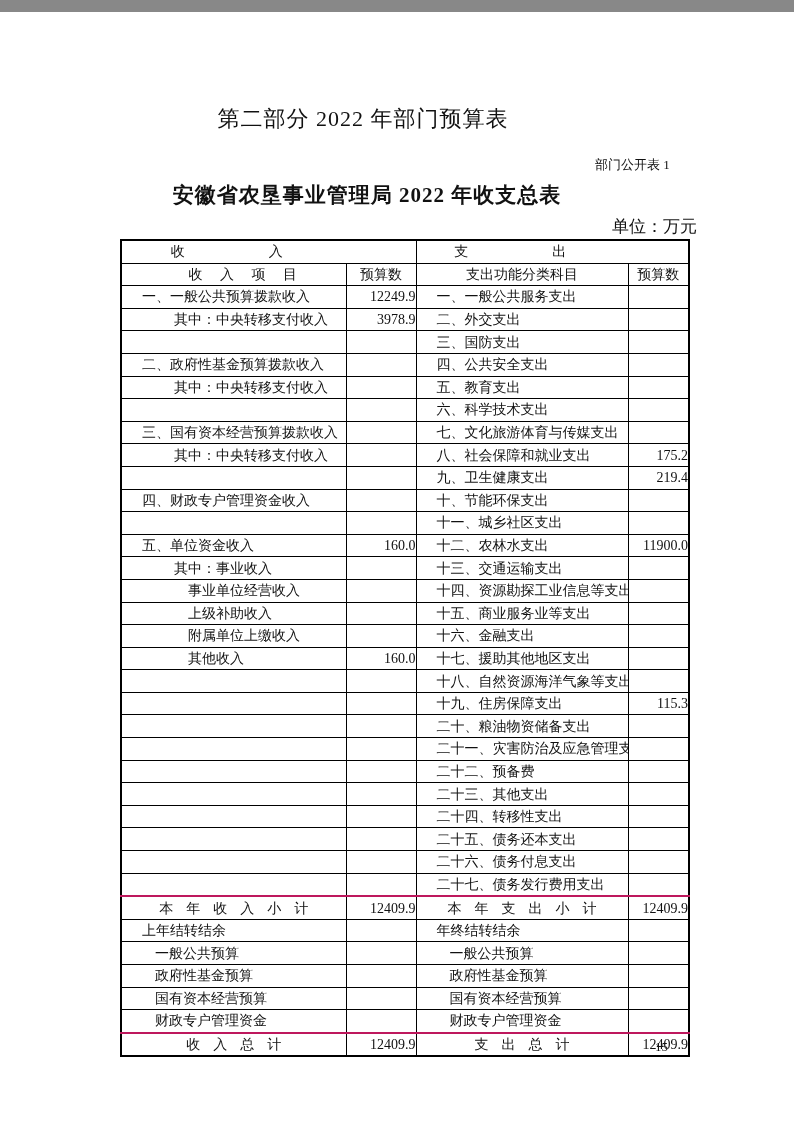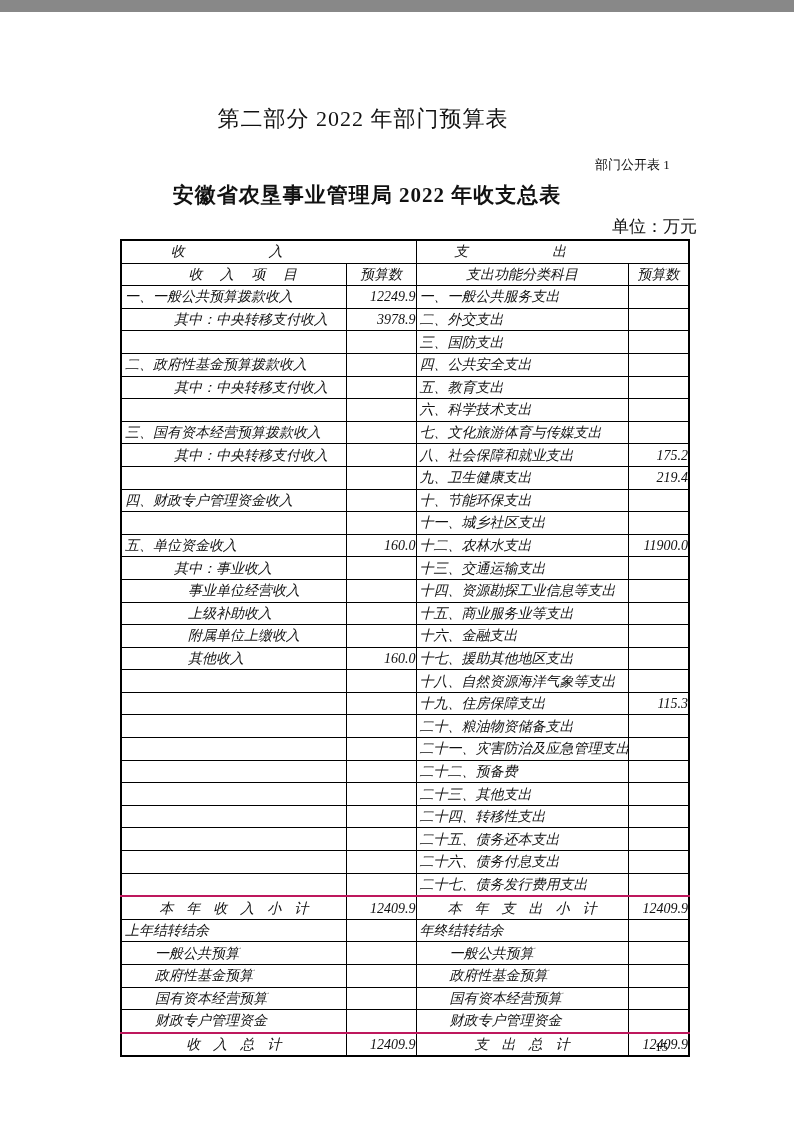--- a/index.html
+++ b/index.html
@@ -19,35 +19,34 @@
     position:absolute;top:169px;left:0;width:734px;text-align:center;
     font-size:21px;font-weight:bold;letter-spacing:1px;white-space:nowrap;
   }
   .unit-label{
     position:absolute;top:203px;left:612px;font-size:17px;white-space:nowrap;
   }
   table.budget{
     position:absolute;left:120px;top:227px;width:568px;
     border-collapse:collapse;table-layout:fixed;
     border:2px solid #000;
-    font-style:italic;
   }
   table.budget td, table.budget th{
     border:1px solid #000;height:21.6px;padding:0;
     font-size:14px;line-height:21px;white-space:nowrap;overflow:hidden;
     font-weight:normal;vertical-align:middle;
   }
   th.grp{
     font-weight:bold;font-size:15px;text-align:center;
     letter-spacing:84px;padding-left:84px;
   }
   th.colhead{font-weight:bold;font-size:14px;text-align:center;}
   th.colhead.spread{letter-spacing:7px;padding-left:25px;}
   td.item{text-align:left;}
-  td.item.t{padding-left:3px;}
+  td.item.t{padding-left:20px;}
   td.item.s1{padding-left:52px;}
   td.item.s2{padding-left:66px;}
   td.item.sub{padding-left:33px;}
   td.item.ctr{text-align:center;letter-spacing:13px;padding-left:13px;}
   td.num{text-align:right;padding-right:4px;font-size:13px;}
   tr.sep-row td{border-top:2px solid #be185d;}
   td.lsep{border-top:2px solid #000;}
   .page-number{
     position:absolute;top:1027px;left:655px;font-size:13px;
   }

